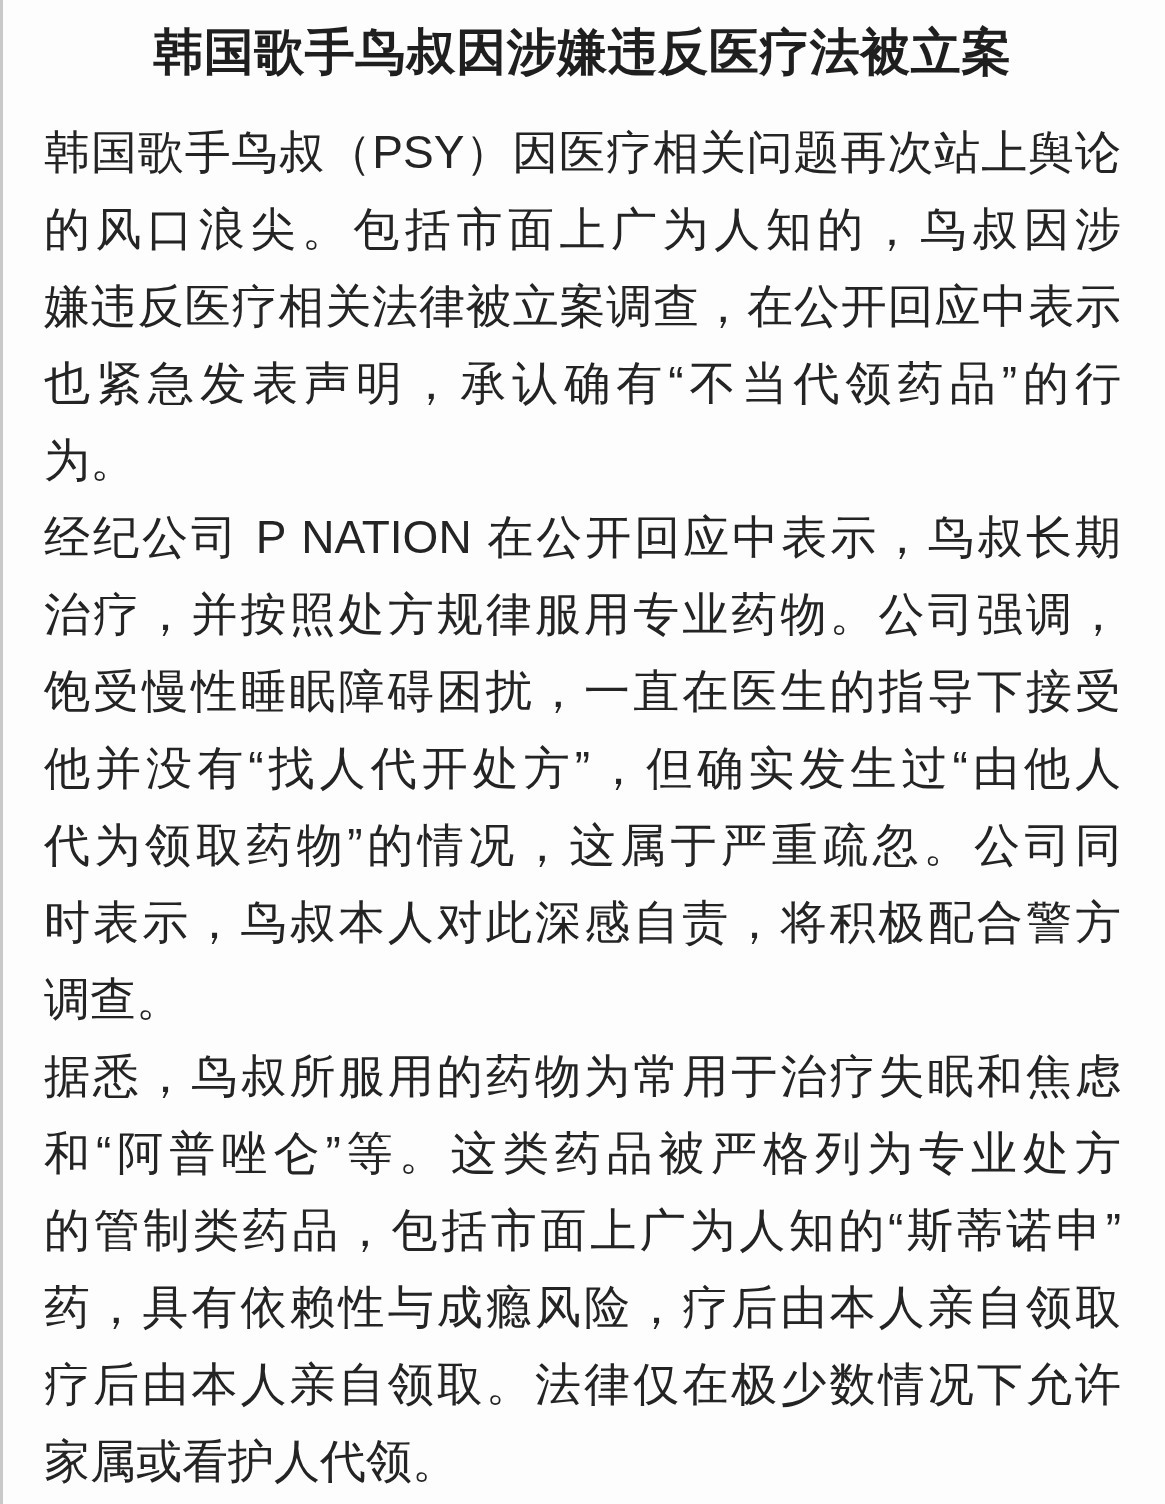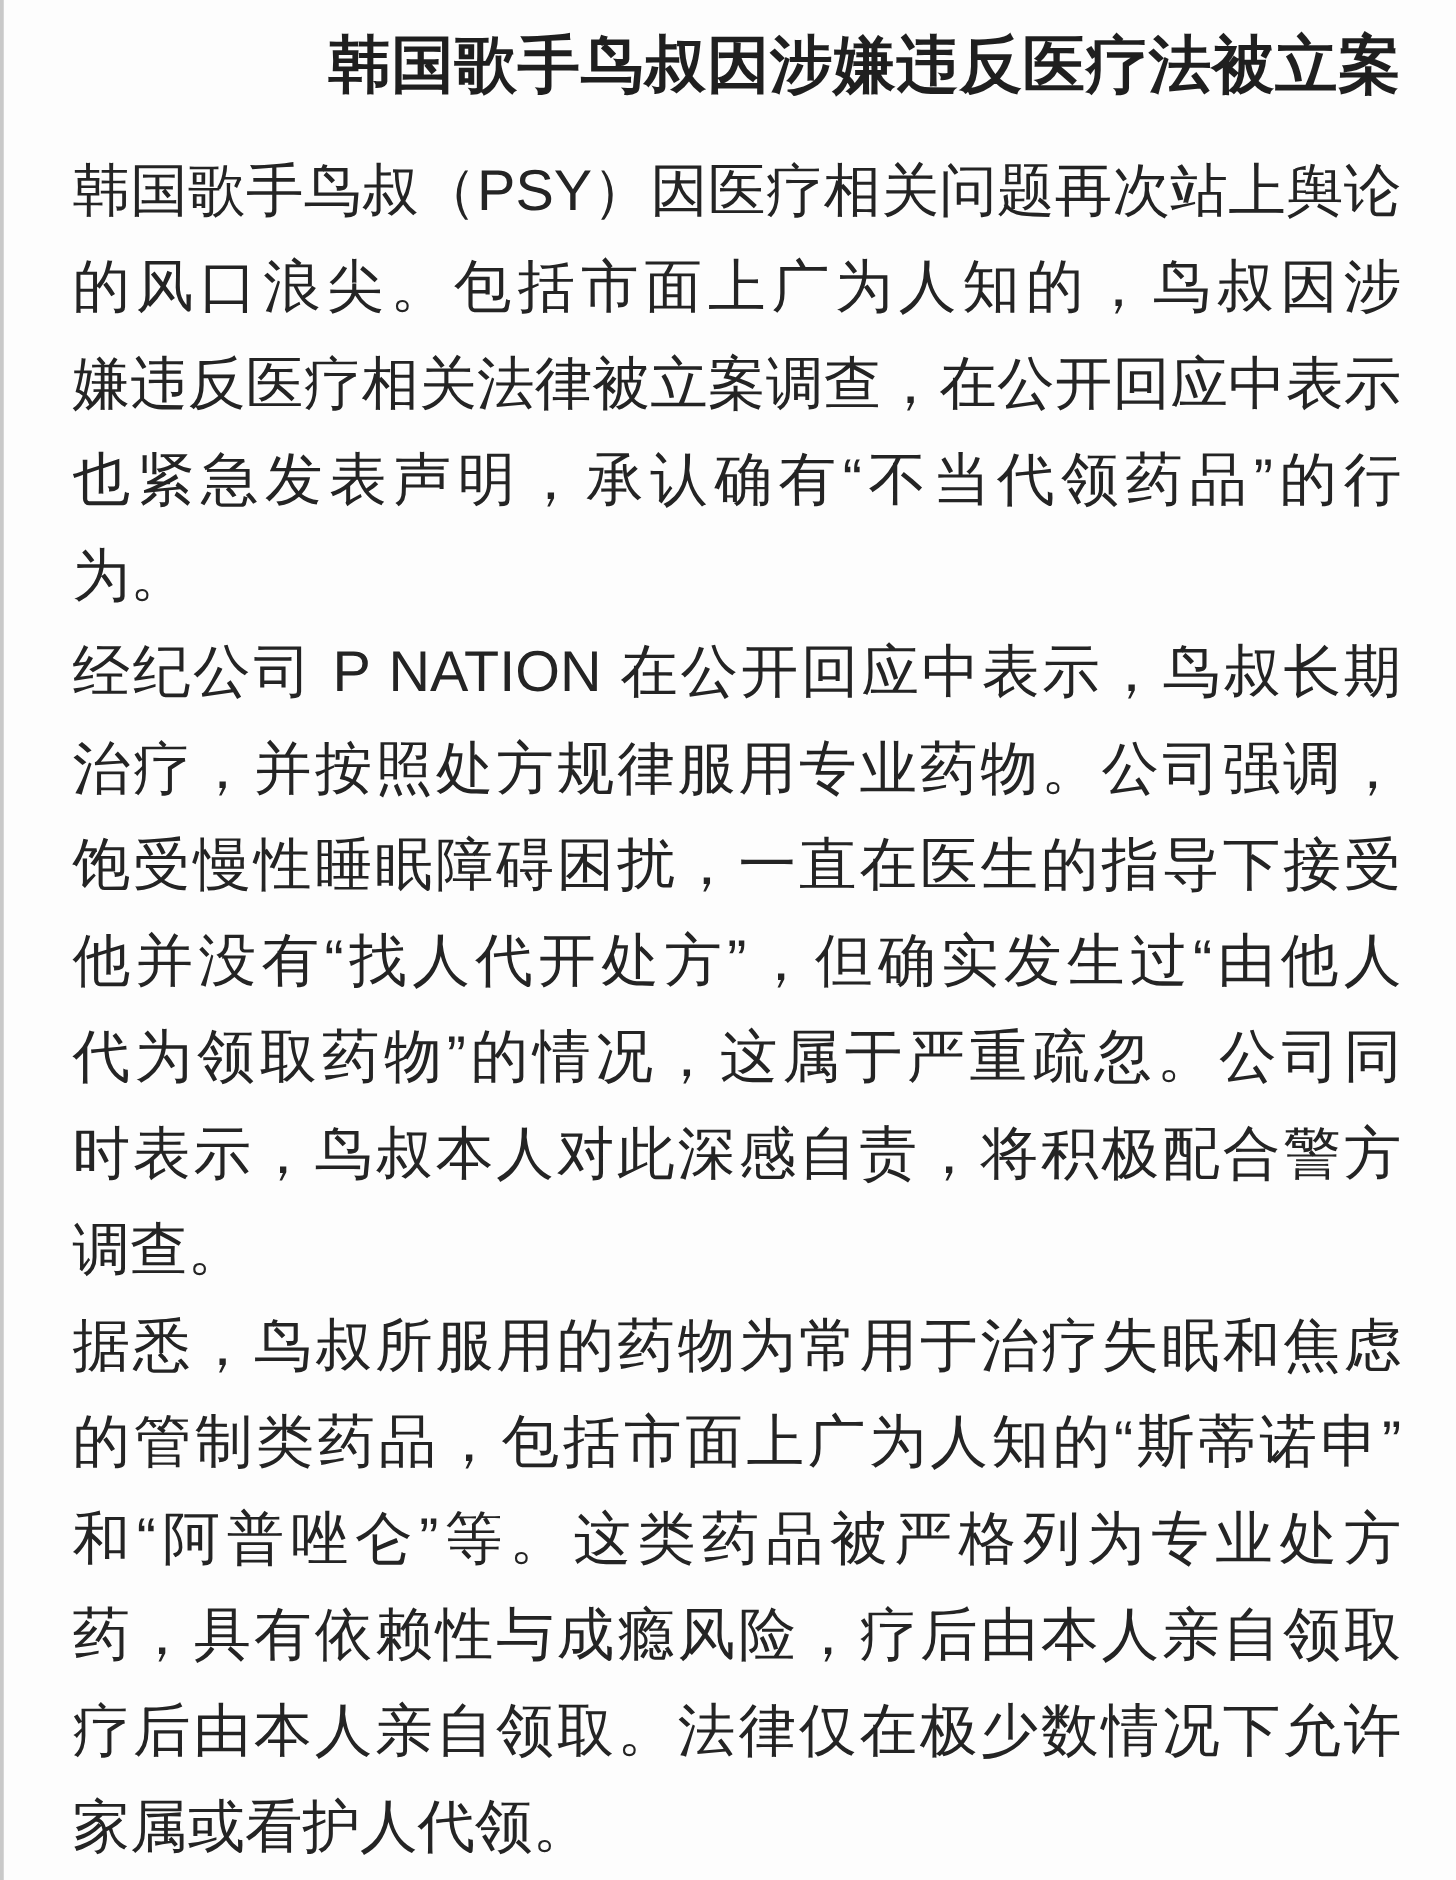--- a/index.html
+++ b/index.html
@@ -18,30 +18,29 @@
     padding: 16px 44px 0 41px;
     overflow: hidden;
   }
   .title {
     margin: 0 0 26px 0;
     font-size: 50px;
     line-height: 72px;
     font-weight: 700;
     color: #1f1f1f;
     letter-spacing: 0.5px;
-    text-align: right;
+    text-align: center;
   }
   .para { margin: 0; padding: 0; }
   .line {
     font-size: 46px;
     line-height: 77px;
     color: #242424;
     text-align: justify;
     text-align-last: justify;
-    margin-left: 14px;
   }
   .line.last {
     text-align-last: left;
   }
 </style>
 </head>
 <body>
 
 <div class="page">
   <h1 class="title">韩国歌手鸟叔因涉嫌违反医疗法被立案</h1>
@@ -57,20 +56,20 @@
         <div class="line">经纪公司 P NATION 在公开回应中表示，鸟叔长期</div>
         <div class="line">治疗，并按照处方规律服用专业药物。公司强调，</div>
         <div class="line">饱受慢性睡眠障碍困扰，一直在医生的指导下接受</div>
         <div class="line">他并没有“找人代开处方”，但确实发生过“由他人</div>
         <div class="line">代为领取药物”的情况，这属于严重疏忽。公司同</div>
         <div class="line">时表示，鸟叔本人对此深感自责，将积极配合警方</div>
         <div class="line last">调查。</div>
       </div>
       <div class="para">
         <div class="line">据悉，鸟叔所服用的药物为常用于治疗失眠和焦虑</div>
+        <div class="line">和“阿普唑仑”等。这类药品被严格列为专业处方</div>
         <div class="line">的管制类药品，包括市面上广为人知的“斯蒂诺申”</div>
-        <div class="line">和“阿普唑仑”等。这类药品被严格列为专业处方</div>
         <div class="line">药，具有依赖性与成瘾风险，疗后由本人亲自领取</div>
         <div class="line">疗后由本人亲自领取。法律仅在极少数情况下允许</div>
         <div class="line last">家属或看护人代领。</div>
       </div>
     </div>
 </div>
 
 </body></html>

